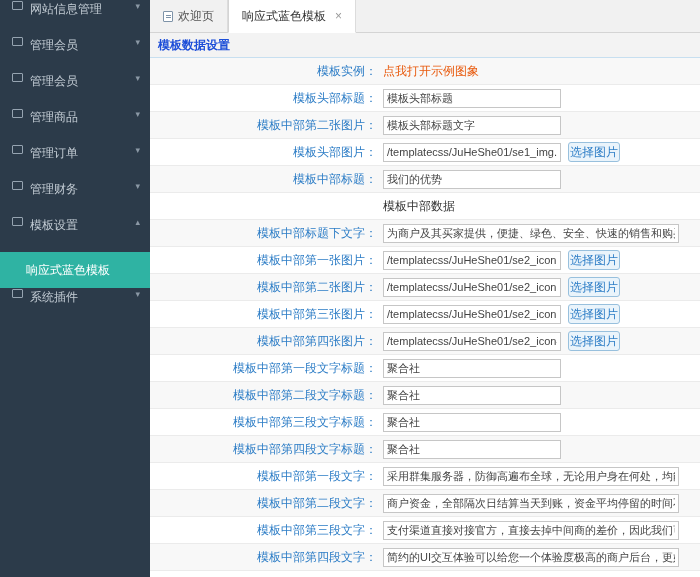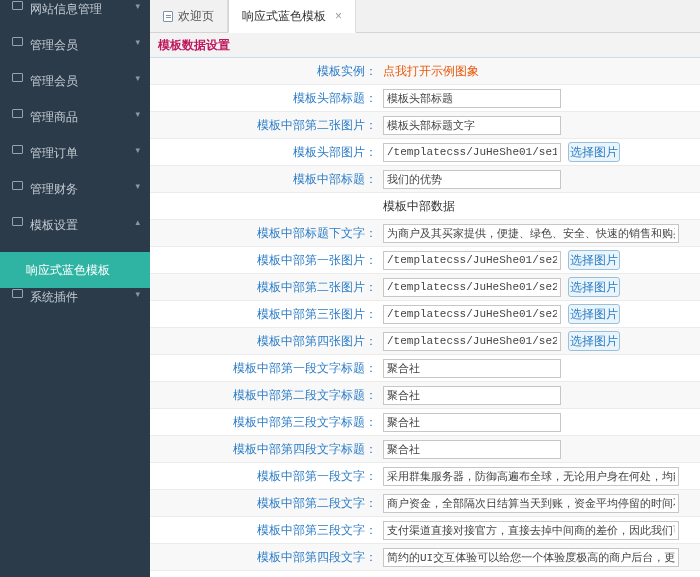--- a/index.html
+++ b/index.html
@@ -24,28 +24,28 @@
   
   .main{ flex:1; display:flex; flex-direction:column; background:#fff; min-width:0; }
 
   .tabbar{ height:33px; background:#f1f1f1; border-bottom:1px solid #d4d4d4; display:flex; align-items:stretch; flex-shrink:0; }
   .tab{ display:flex; align-items:center; gap:5px; padding:0 13px; font-size:12px; color:#555; border-right:1px solid #dcdcdc; cursor:pointer; }
   .tab.active{ background:#fff; color:#333; border-left:1px solid #d4d4d4; margin-bottom:-1px; border-bottom:1px solid #fff; }
   .doc-icon{ width:10px; height:11px; border:1px solid #7e93a8; border-radius:1px; display:inline-block; background:linear-gradient(#fff 0 0) padding-box; position:relative; }
   .doc-icon::after{ content:""; position:absolute; left:2px; top:3px; width:5px; height:1px; background:#7e93a8; box-shadow:0 2px 0 #7e93a8; }
   .close-x{ color:#9a9a9a; font-size:12px; margin-left:4px; line-height:1; }
 
-  .section-title{ height:25px; line-height:24px; background:#f3f3f3; border-bottom:1px solid #c7dff0; font-weight:bold; color:#be185d; padding-left:8px; flex-shrink:0;font-family:Liberation Serif, serif; }
+  .section-title{ height:25px; line-height:24px; background:#f3f3f3; border-bottom:1px solid #c7dff0; font-weight:bold; color:#1d4ed8; padding-left:8px; flex-shrink:0;font-family:Liberation Serif, serif; }
 
   .form{ flex:1; overflow:hidden; }
   .form-row{ height:27px; display:flex; align-items:center; border-bottom:1px solid #ebebeb; }
   .form-row:nth-child(odd){ background:#f8f8f8; }
   .field-label{ width:233px; flex-shrink:0; text-align:right; padding-right:6px; color:var(--accent); white-space:nowrap; overflow:hidden; }
   .field-ctrl{ display:flex; align-items:center; gap:7px; min-width:0; }
-  .txt{ height:19px; border:1px solid #c6c6c6; background:#fff; color:#444; font-size:11px; padding:0 3px; font-family:Liberation Mono, monospace; }
+  .txt{ height:19px; border:1px solid #c6c6c6; background:#fff; color:#444; font-size:11px; padding:0 3px; font-family:Liberation Sans, sans-serif; }
   .txt.small{ width:178px; }
   .txt.path{ width:178px; }
   .txt.wide{ width:296px; }
   .btn-choose{ height:20px; padding:0 1px; font-size:12px; color:var(--accent); background:#eaf4fb; border:1px solid #98c0dd; border-radius:3px; cursor:pointer; font-family:inherit; white-space:nowrap; }
   .example-link{ color:var(--link); text-decoration:none;font-family:Liberation Serif, serif; }
   .section-label{ color:#333; }
 </style>
 </head>
 <body>
 

